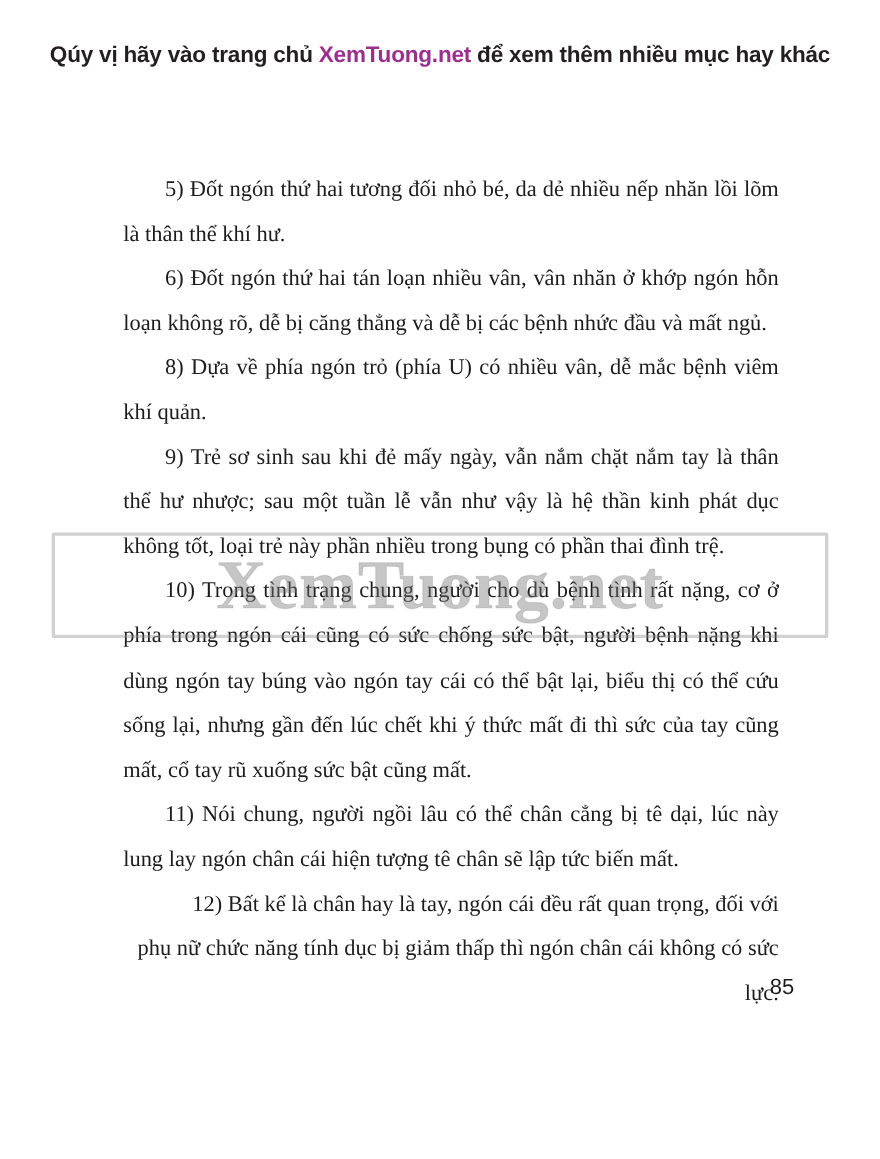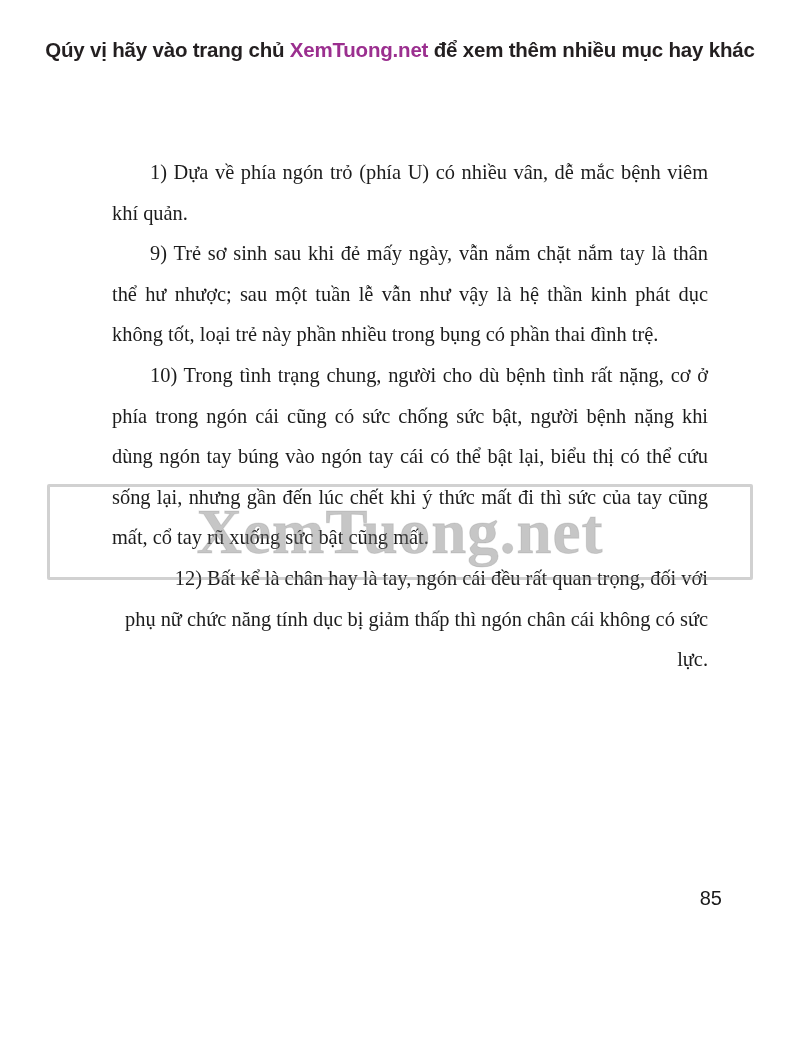--- a/index.html
+++ b/index.html
@@ -112,23 +112,26 @@
 </head>
 <body>
 
 <div class="page">
 
   <div class="header">
     <span>Qúy vị hãy vào trang chủ </span><span class="brand">XemTuong.net</span><span> để xem thêm nhiều mục hay khác</span>
   </div>
 
   <div class="content">
-    <p class="para">1) Dựa về phía ngón trỏ (phía U) có nhiều vân, dễ mắc bệnh viêm khí quản.</p>
+    <p class="para">5) Đốt ngón thứ hai tương đối nhỏ bé, da dẻ nhiều nếp nhăn lồi lõm là thân thể khí hư.</p>
+    <p class="para">6) Đốt ngón thứ hai tán loạn nhiều vân, vân nhăn ở khớp ngón hỗn loạn không rõ, dễ bị căng thẳng và dễ bị các bệnh nhức đầu và mất ngủ.</p>
+    <p class="para">8) Dựa về phía ngón trỏ (phía U) có nhiều vân, dễ mắc bệnh viêm khí quản.</p>
     <p class="para">9) Trẻ sơ sinh sau khi đẻ mấy ngày, vẫn nắm chặt nắm tay là thân thể hư nhược; sau một tuần lễ vẫn như vậy là hệ thần kinh phát dục không tốt, loại trẻ này phần nhiều trong bụng có phần thai đình trệ.</p>
     <p class="para">10) Trong tình trạng chung, người cho dù bệnh tình rất nặng, cơ ở phía trong ngón cái cũng có sức chống sức bật, người bệnh nặng khi dùng ngón tay búng vào ngón tay cái có thể bật lại, biểu thị có thể cứu sống lại, nhưng gần đến lúc chết khi ý thức mất đi thì sức của tay cũng mất, cổ tay rũ xuống sức bật cũng mất.</p>
+    <p class="para">11) Nói chung, người ngồi lâu có thể chân cẳng bị tê dại, lúc này lung lay ngón chân cái hiện tượng tê chân sẽ lập tức biến mất.</p>
     <p class="para">12) Bất kể là chân hay là tay, ngón cái đều rất quan trọng, đối với phụ nữ chức năng tính dục bị giảm thấp thì ngón chân cái không có sức lực.</p>
   </div>
 
   <div class="watermark">
     <div class="watermark-box"></div>
     <div class="watermark-text">XemTuong.net</div>
   </div>
 
   <div class="page-number">85</div>
 

